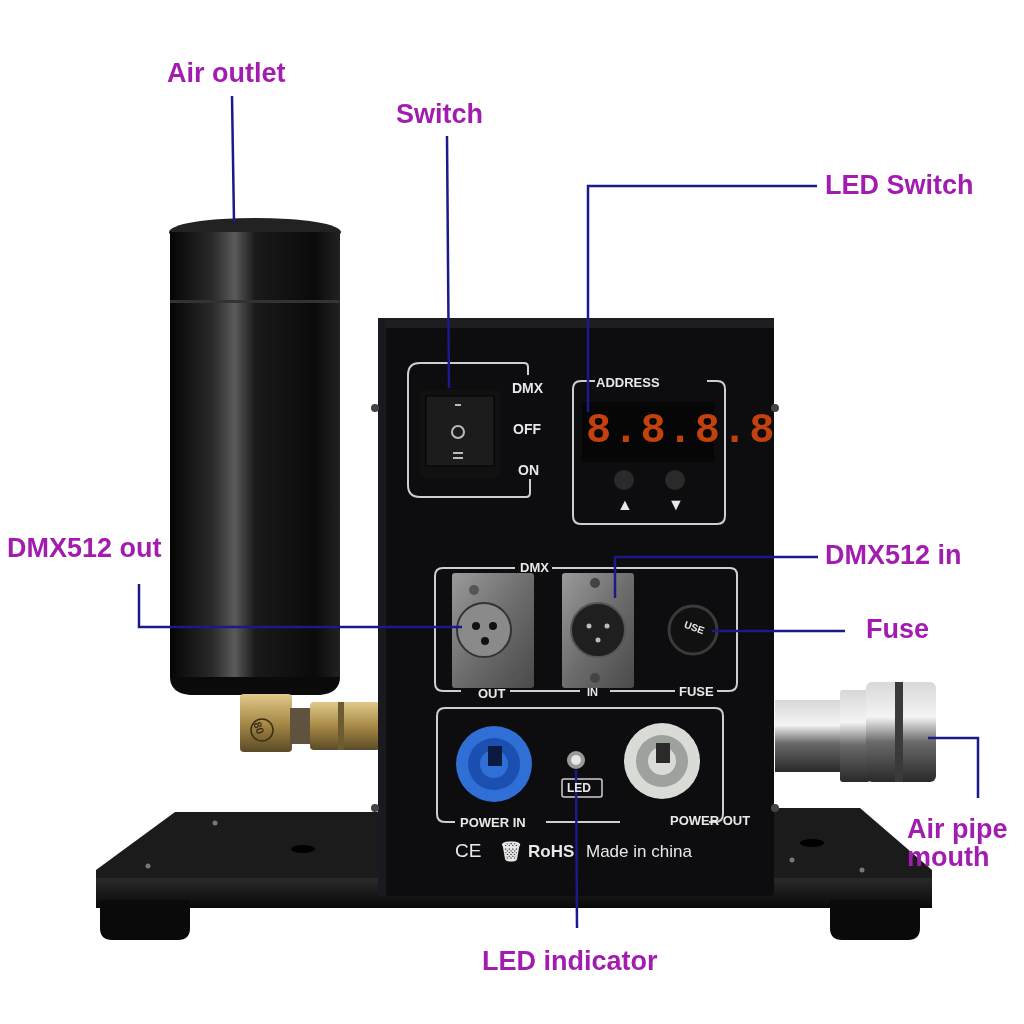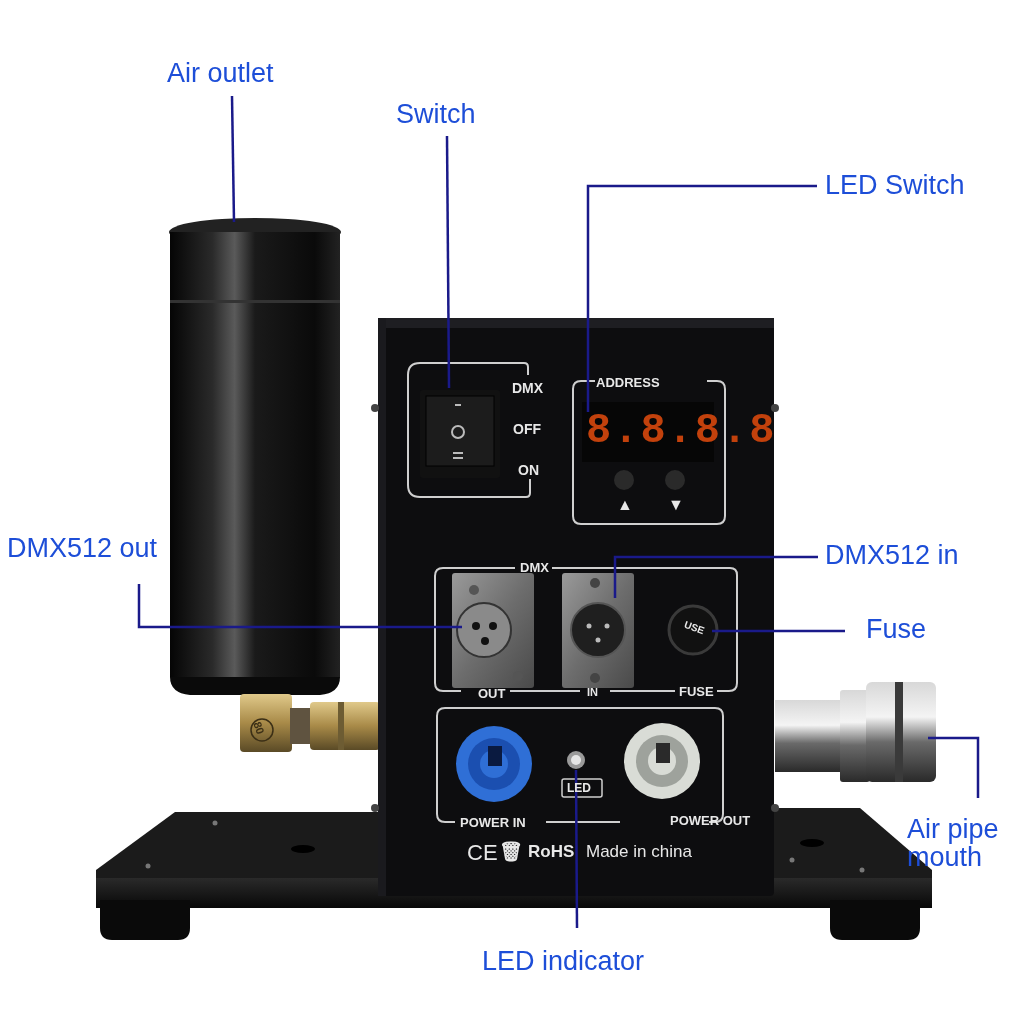--- a/index.html
+++ b/index.html
@@ -1,17 +1,17 @@
 <!DOCTYPE html>
 <html><head>
 <meta charset="utf-8">
 <style>
   html, body { margin:0; padding:0; background:#ffffff; }
   body { width:1024px; height:1024px; position:relative; overflow:hidden; font-family:"Liberation Sans", sans-serif; }
-  .label { position:absolute; font-weight:normal; color:#1d4ed8; font-size:27px; line-height:28px; white-space:nowrap; }
+  .label { position:absolute; font-weight:bold; color:#a21caf; font-size:27px; line-height:28px; white-space:nowrap; }
   svg { position:absolute; left:0; top:0; }
   .panel-text { position:absolute; color:#e8e8e8; font-weight:bold; font-family:"Liberation Sans", sans-serif; white-space:nowrap; }
 </style>
 </head>
 <body>
 
 <svg width="1024" height="1024" viewBox="0 0 1024 1024">
   <defs>
     <linearGradient id="cyl" x1="0" x2="1" y1="0" y2="0">
       <stop offset="0" stop-color="#050505"></stop>
@@ -191,21 +191,21 @@
 <div class="panel-text" style="left:520px;top:560px;font-size:13px;">DMX</div>
 <div class="panel-text" style="left:478px;top:686px;font-size:13px;">OUT</div>
 <div class="panel-text" style="left:587px;top:686px;font-size:11px;">IN</div>
 <div class="panel-text" style="left:679px;top:684px;font-size:13px;">FUSE</div>
 <div class="panel-text" style="left:684px;top:622px;font-size:10px;transform:rotate(20deg);">USE</div>
 
 <div class="panel-text" style="left:567px;top:781px;font-size:12px;">LED</div>
 <div class="panel-text" style="left:460px;top:815px;font-size:13px;">POWER IN</div>
 <div class="panel-text" style="left:622px;top:813px;font-size:13px;padding-left:48px;">POWER OUT</div>
 
-<div class="panel-text" style="left:455px;top:840px;font-size:22px;font-weight:normal;margin-left:12px;">CE</div>
+<div class="panel-text" style="left:455px;top:840px;font-size:19px;font-weight:normal;">CE</div>
 <div class="panel-text" style="left:499px;top:840px;font-size:19px;">🗑</div>
 <div class="panel-text" style="left:528px;top:842px;font-size:17px;">RoHS</div>
 <div class="panel-text" style="left:586px;top:842px;font-size:17px;font-weight:normal;">Made in china</div>
 
 <div class="panel-text" style="left:253px;top:722px;font-size:11px;color:#3b2f16;transform:rotate(70deg);">80</div>
 
 <div class="label" style="left:167px;top:59px;">Air outlet</div>
 <div class="label" style="left:396px;top:100px;">Switch</div>
 <div class="label" style="left:825px;top:171px;">LED Switch</div>
 <div class="label" style="left:7px;top:534px;">DMX512 out</div>

